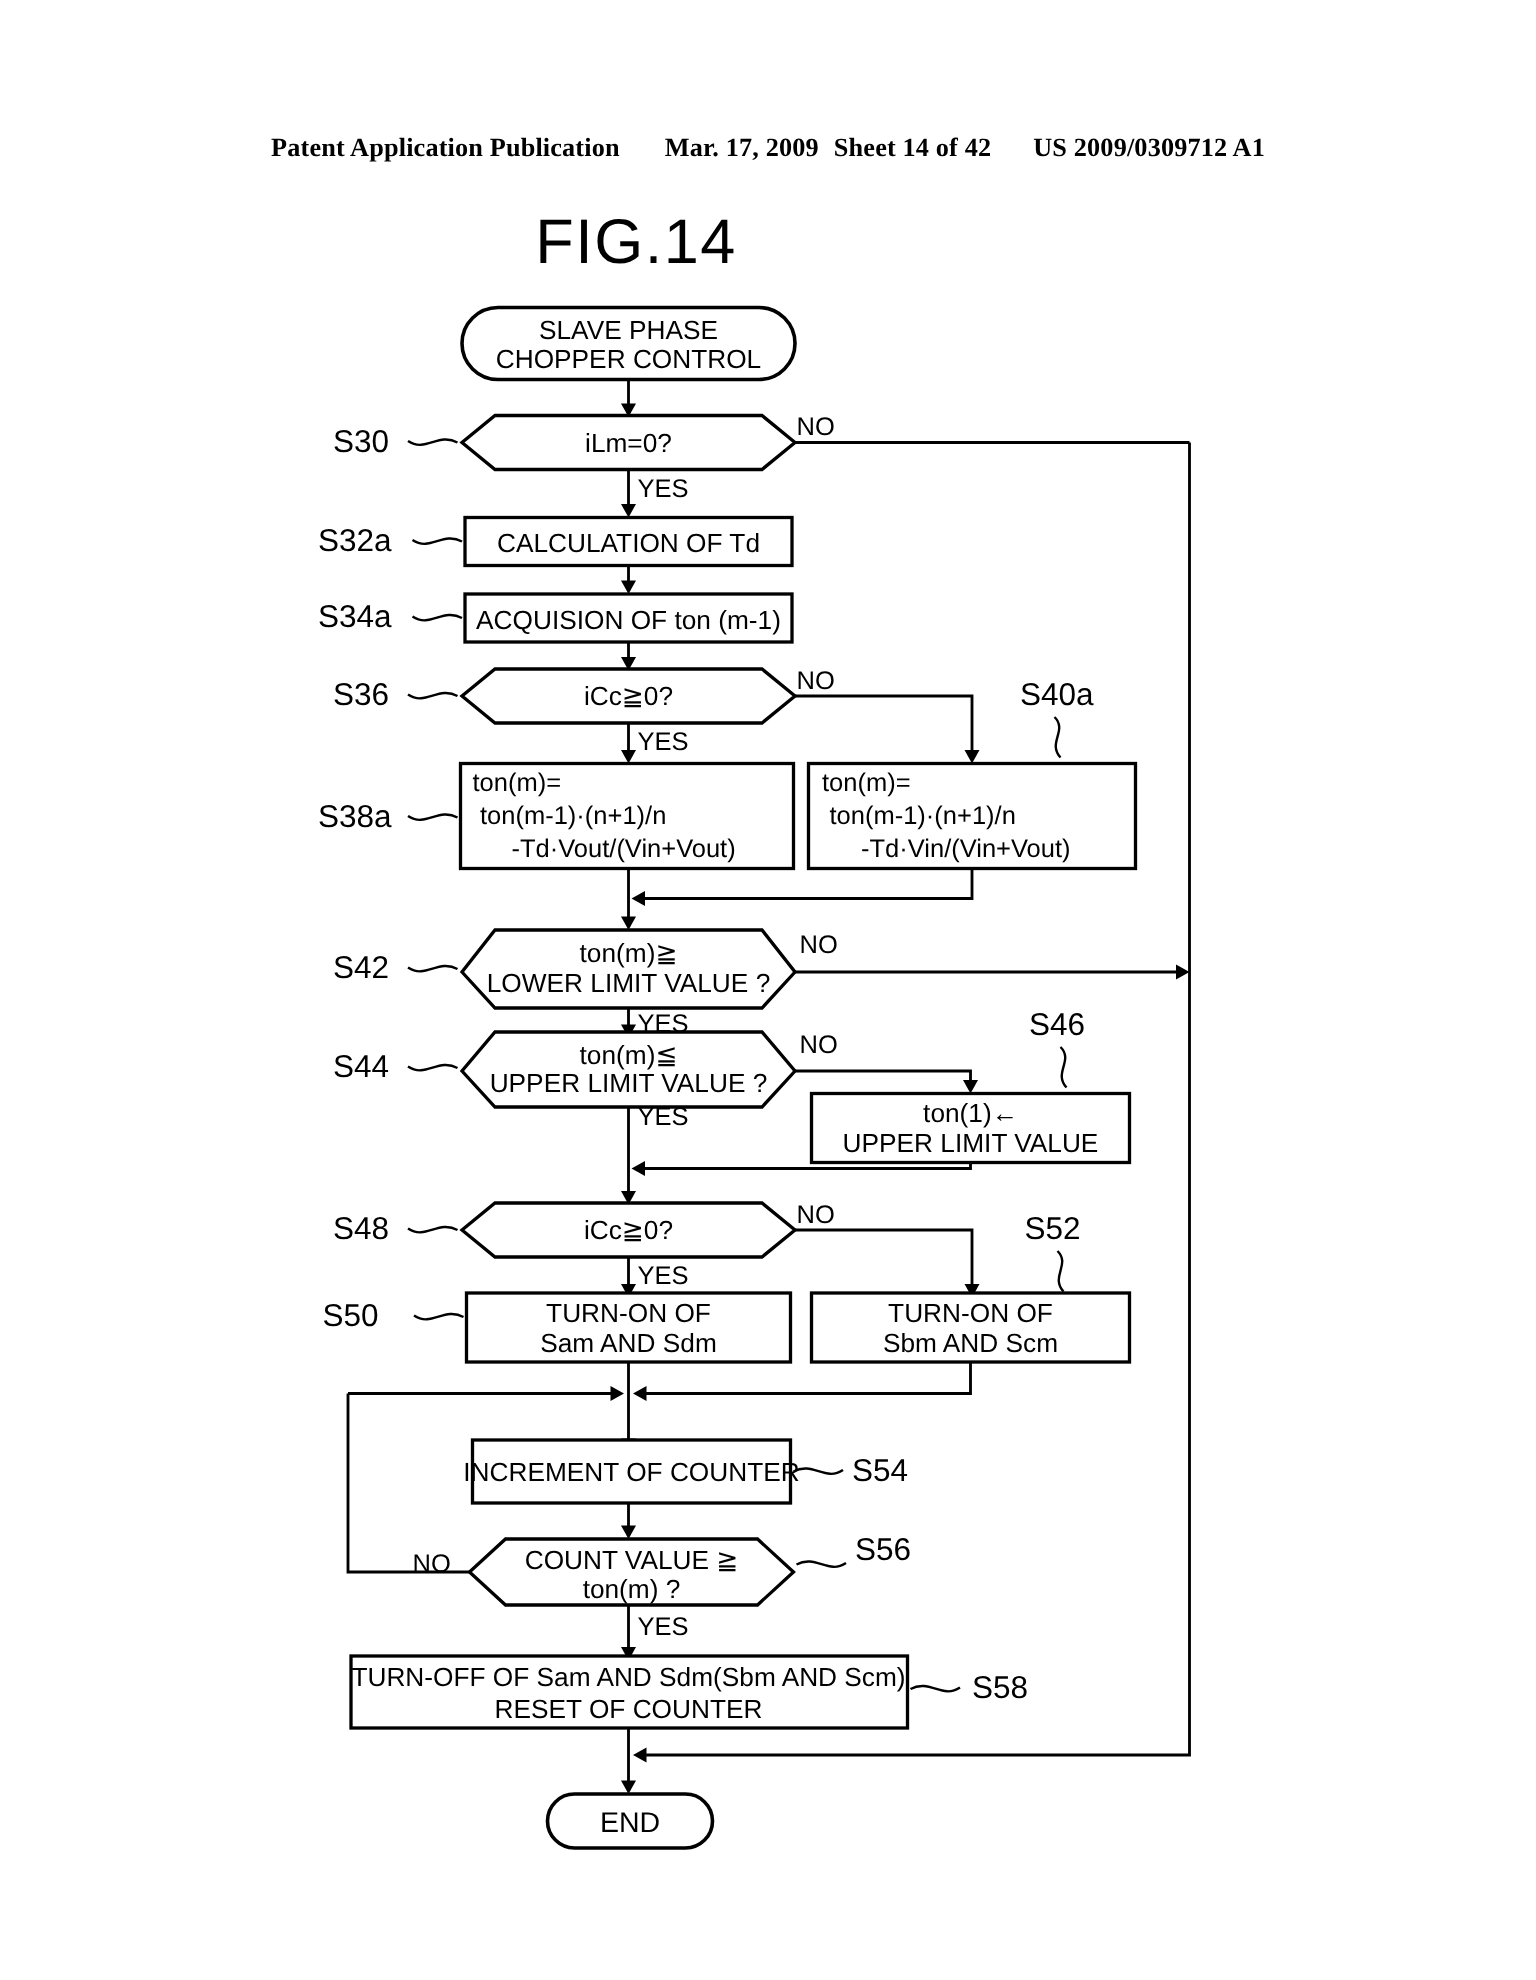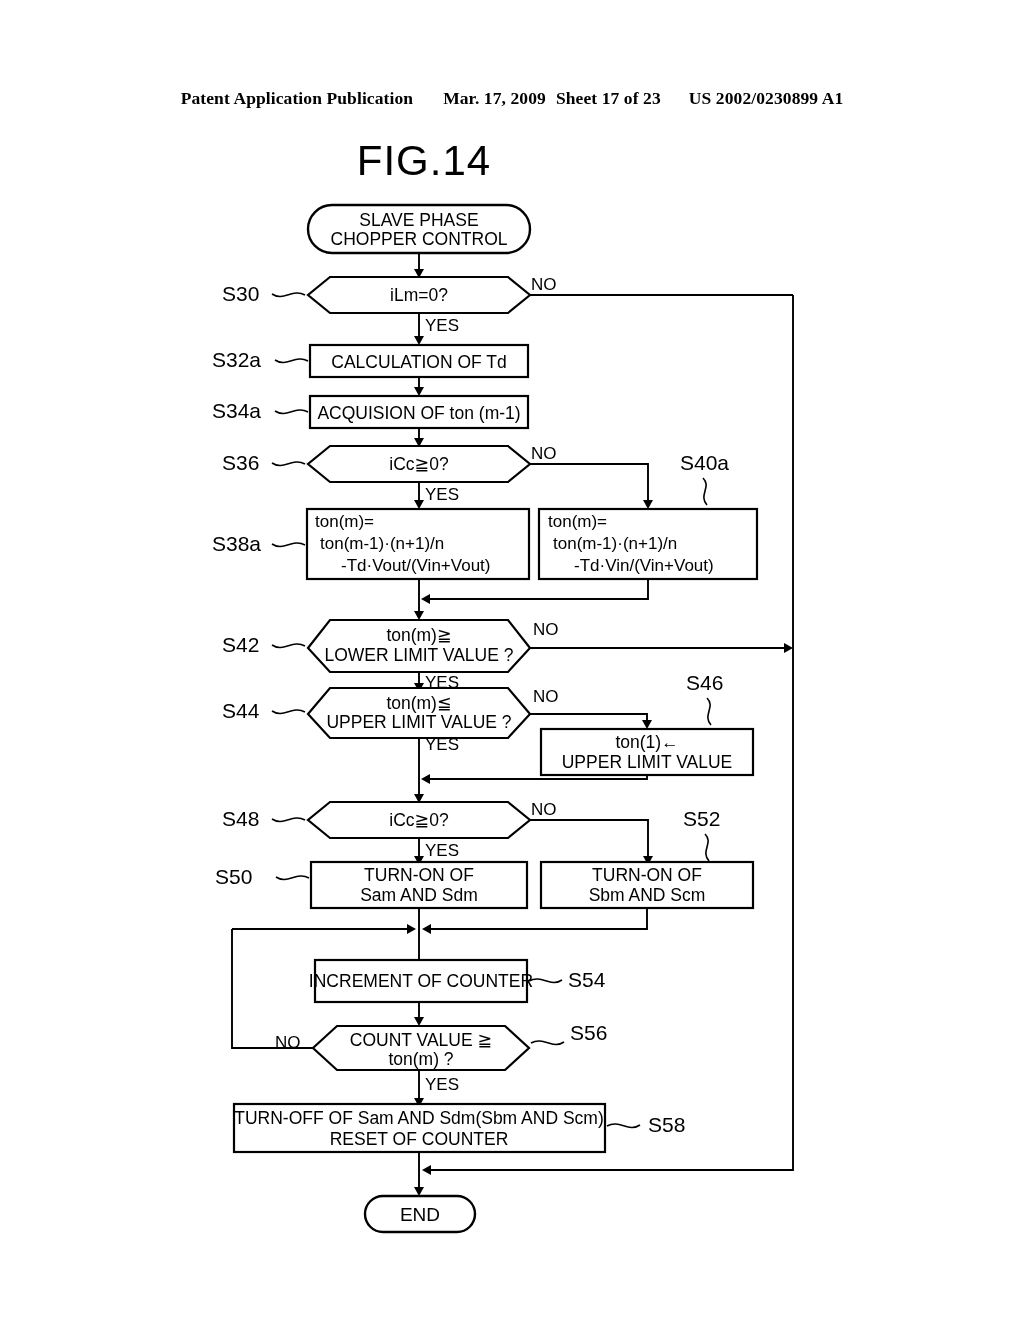--- a/index.html
+++ b/index.html
@@ -72,23 +72,23 @@
 </head>
 <body>
 
 <div id="page">
 
   <div class="hdr">
     <span class="seg">Patent Application Publication</span>
     <span class="gap1"></span>
     <span class="seg">Mar. 17, 2009</span>
     <span class="gap2"></span>
-    <span class="seg">Sheet 17 of 23</span>
+    <span class="seg">Sheet 14 of 42</span>
     <span class="gap3"></span>
-    <span class="seg">US 2002/0230899 A1</span>
+    <span class="seg">US 2009/0309712 A1</span>
   </div>
 
   <div class="figlabel">FIG.14</div>
 
   <svg id="flow" width="1024" height="1320" viewBox="0 0 1024 1320">
 
     <g>
       <rect class="term" x="308" y="205" width="222" height="48" rx="24" ry="24"></rect>
       <text class="tt" x="419" y="226" text-anchor="middle">SLAVE PHASE</text>
       <text class="tt" x="419" y="245" text-anchor="middle">CHOPPER CONTROL</text>

